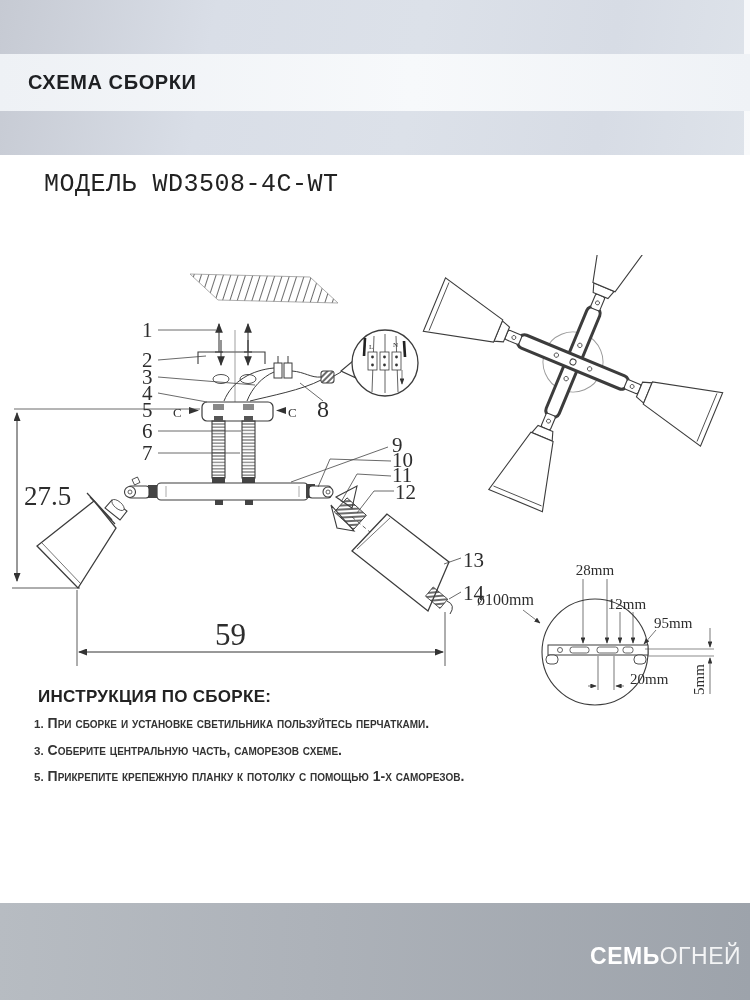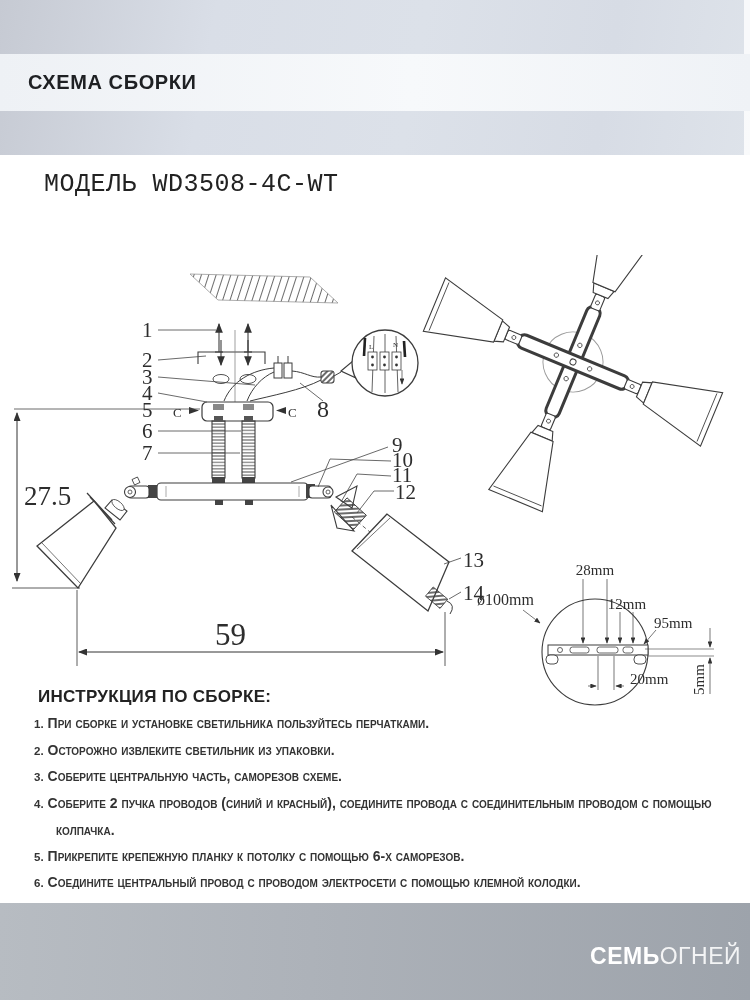--- a/index.html
+++ b/index.html
@@ -287,25 +287,22 @@
         <text x="630" y="684" font-size="15" stroke="none">20mm</text>
         <text x="704" y="695" font-size="15" stroke="none" transform="rotate(-90 704 695)">5mm</text>
         <text x="477" y="605" font-size="16" stroke="none">ø100mm</text>
       </g>
     </svg>
 
     <h2 class="instr-title">ИНСТРУКЦИЯ ПО СБОРКЕ:</h2>
 
     <ol class="instr-list">
       <li><span class="num">1.</span><span>При сборке и установке светильника пользуйтесь перчатками.</span></li>
-      <li><span class="num">2.</span><span>Осторожно извлеките светильник из упаковки.</span></li>
       <li><span class="num">3.</span><span>Соберите центральную часть, саморезов схеме.</span></li>
-      <li><span class="num">4.</span><span>Соберите 2 пучка проводов (синий и красный), соедините провода с соединительным проводом с помощью колпачка.</span></li>
-      <li><span class="num">5.</span><span>Прикрепите крепежную планку к потолку с помощью 6-х саморезов.</span></li>
-      <li><span class="num">6.</span><span>Соедините центральный провод с проводом электросети с помощью клемной колодки.</span></li>
+      <li><span class="num">5.</span><span>Прикрепите крепежную планку к потолку с помощью 1-х саморезов.</span></li>
     </ol>
   </div>
 
   <div class="band-bottom">
     <div class="brand">
       <span class="b1">СЕМЬ</span><span class="b2">ОГНЕЙ</span>
     </div>
   </div>
 
 </div>

